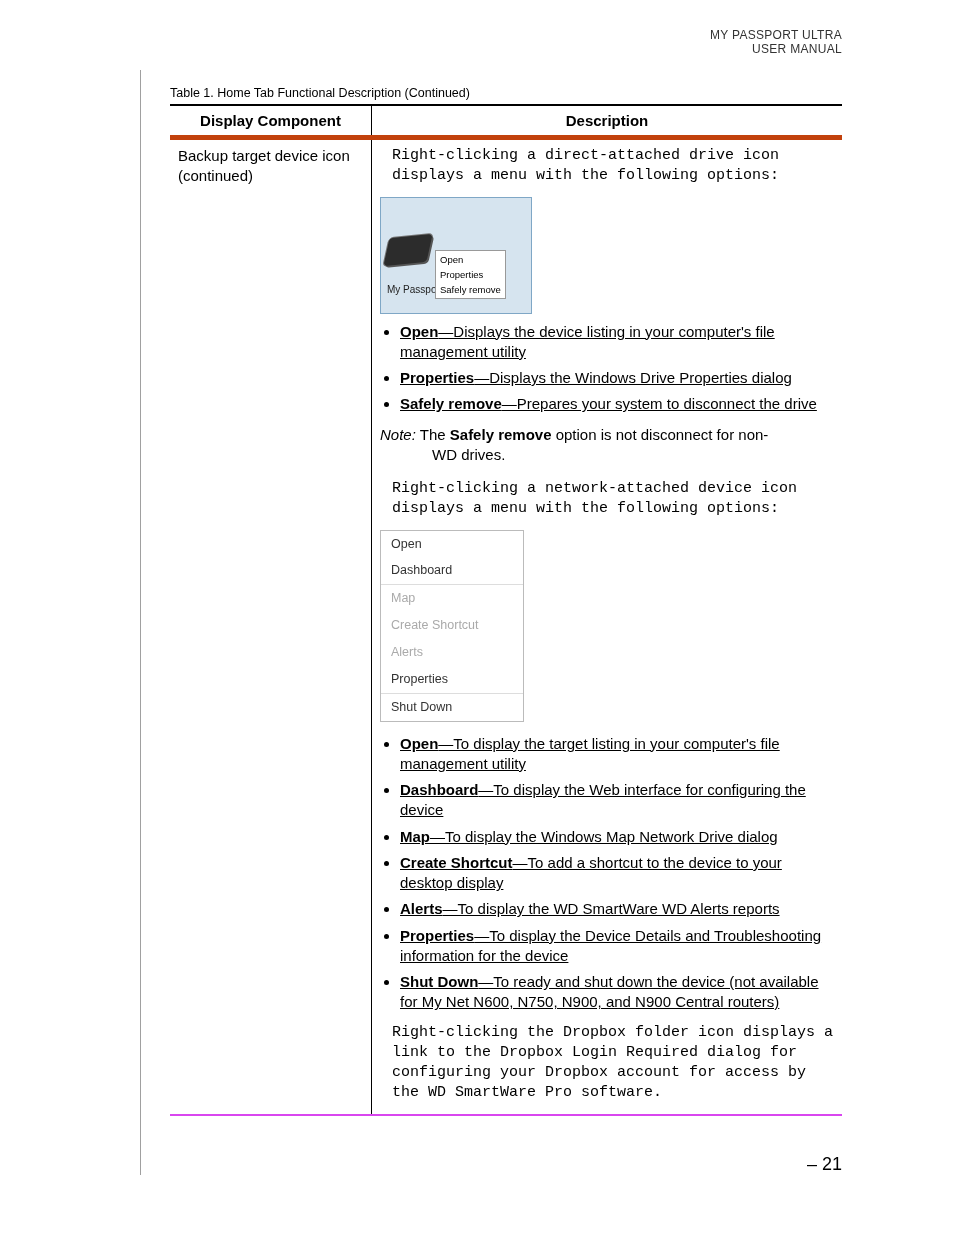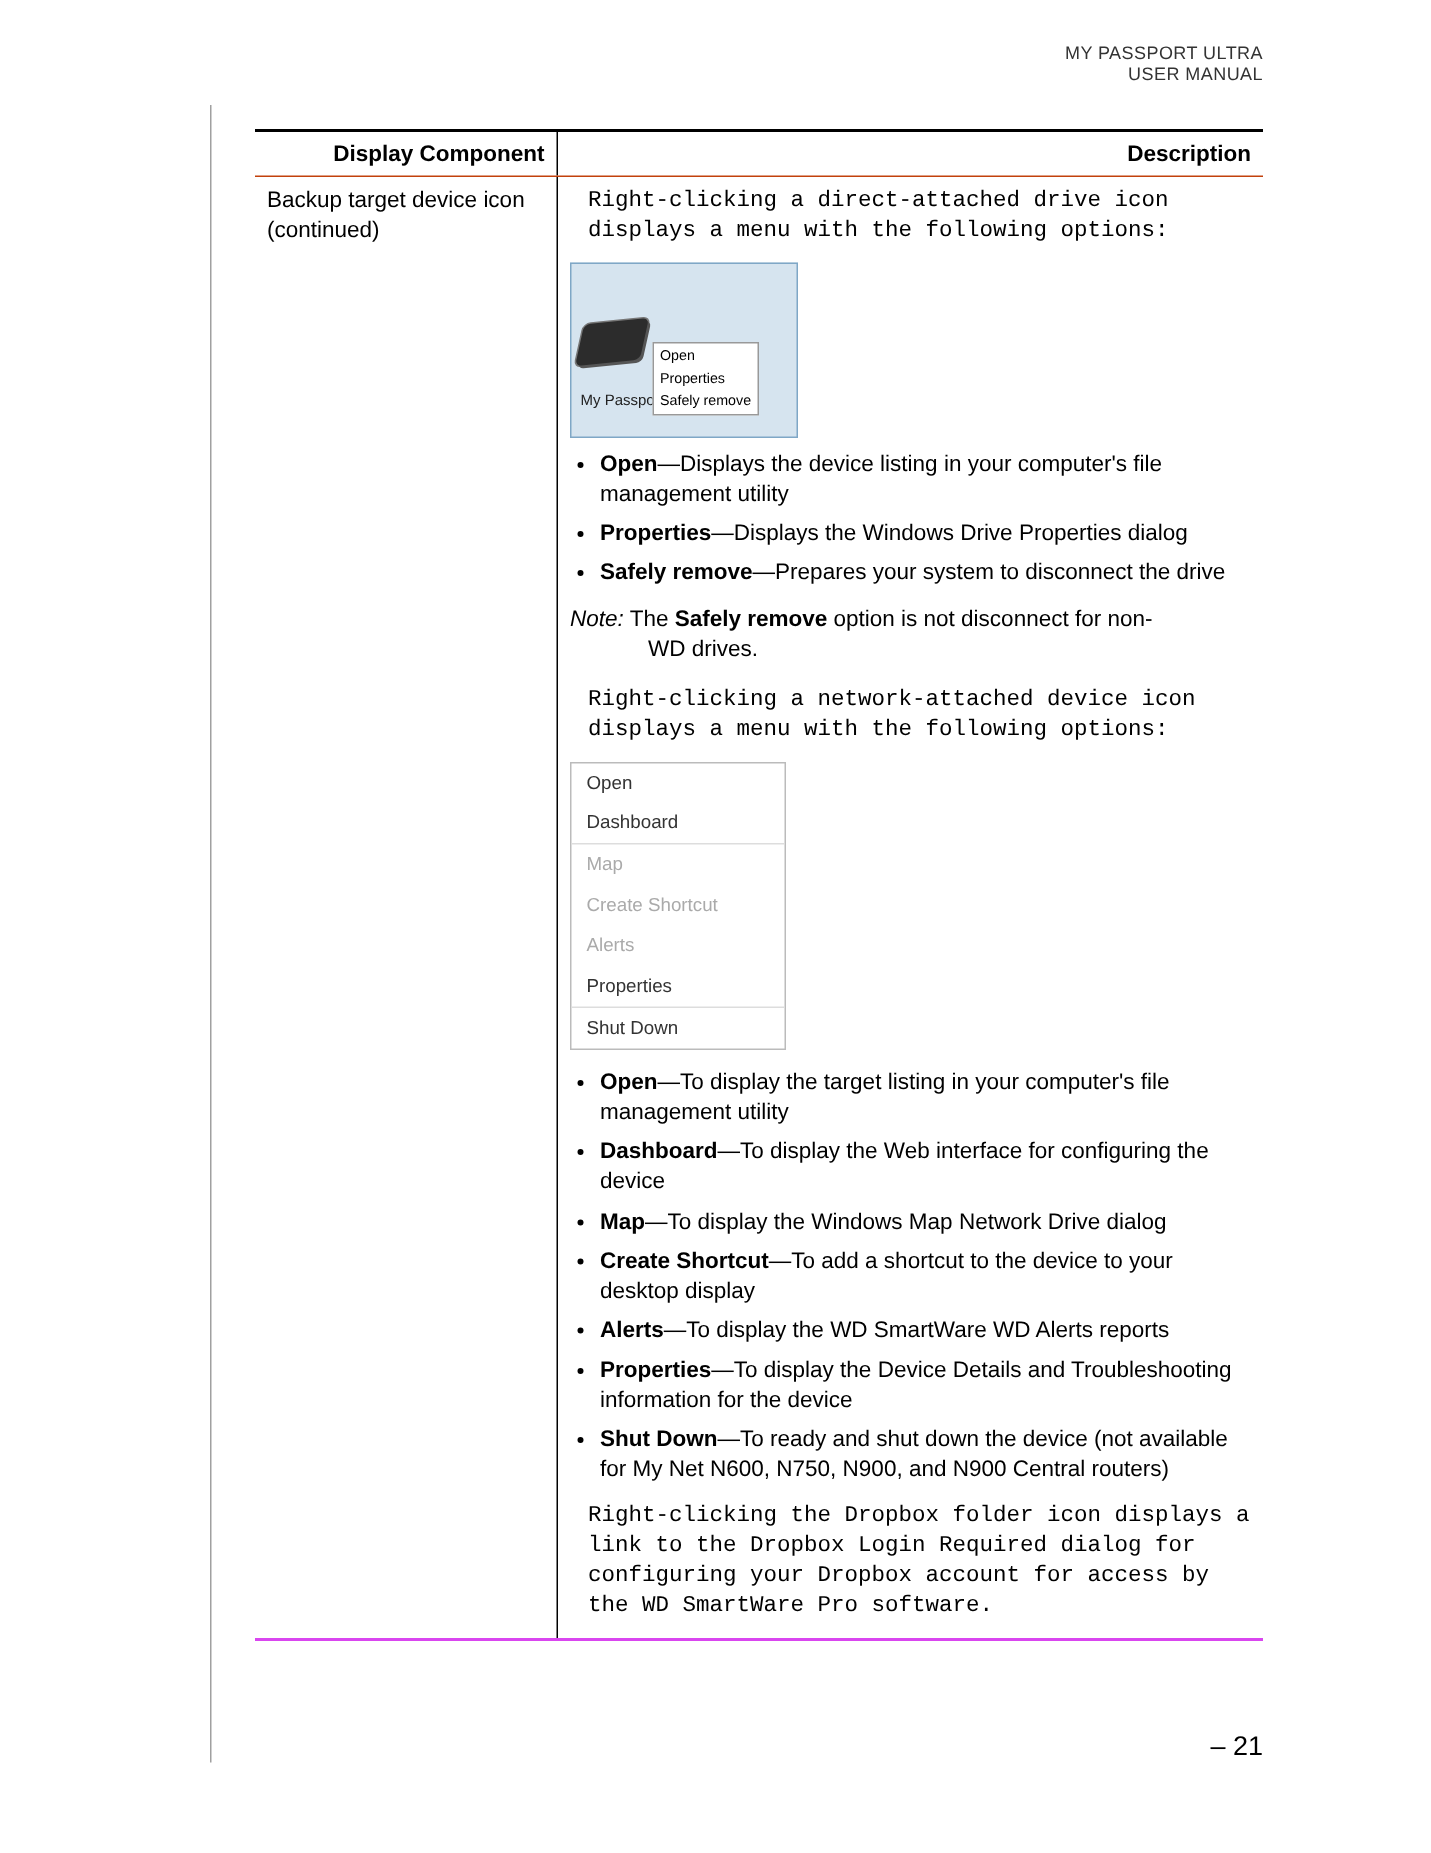--- a/index.html
+++ b/index.html
@@ -46,25 +46,25 @@
   .table-caption {
     font-size: 12.5px;
     margin-bottom: 4px;
   }
   table.desc {
     border-collapse: collapse;
     width: 100%;
     font-size: 15px;
   }
   table.desc th {
-    text-align: right;
+    text-align: center;
     font-weight: bold;
     padding: 6px 8px 6px 8px;
     border-top: 2px solid #000;
-    border-bottom: 1px solid #c2410c;
+    border-bottom: 5px solid #c2410c;
     margin-top: 12px;
   }
   table.desc th + th,
   table.desc td + td {
     border-left: 1px solid #000;
   }
   table.desc td {
     vertical-align: top;
     padding: 6px 8px 10px 8px;
     border-bottom: 2px solid #d946ef;
@@ -74,20 +74,21 @@
   table.desc td.col1 {
     width: 185px;
   }
   .desc p {
     margin: 0 0 10px 12px;
     font-family: Liberation Mono, monospace;
   }
   ul.bul {
     margin: 4px 0 10px 0;
     padding-left: 20px;
+    text-decoration: underline;
   }
   ul.bul li {
     margin-bottom: 6px;
   }
   .continued {
     text-align: right;
     font-size: 15px;
     margin-top: 6px;
   }
   .pagefoot {
@@ -150,20 +151,21 @@
 
 <div class="page">
   <div class="header-right">
     <div>MY PASSPORT ULTRA</div>
     <div>USER MANUAL</div>
   </div>
 
   <div class="vline"></div>
 
   <div class="content">
+    <div class="table-caption">Table 1.  Home Tab Functional Description (Continued)</div>
 
     <table class="desc">
       <thead>
         <tr>
           <th class="col1">Display Component</th>
           <th>Description</th>
         </tr>
       </thead>
       <tbody>
         <tr>

